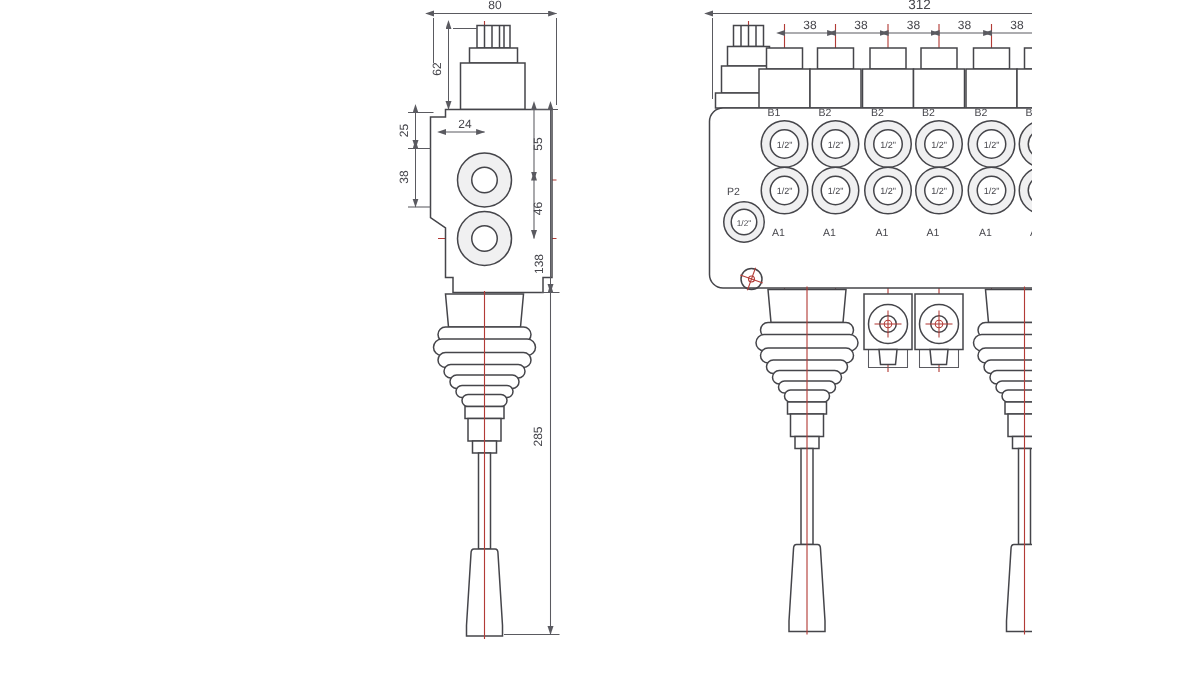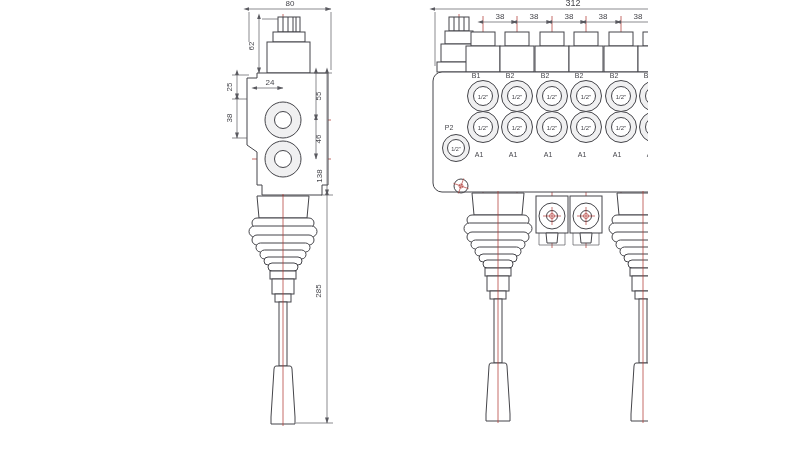--- a/index.html
+++ b/index.html
@@ -1,16 +1,16 @@
 <!DOCTYPE html>
 <html><head>
 <meta charset="utf-8">
 <style>
   html,body{margin:0;padding:0;background:#ffffff;}
-  #canvas{position:relative;width:648px;height:450px;background:#ffffff;overflow:hidden;}
+  #canvas{position:relative;width:648px;height:450px;background:#ffffff;overflow:hidden;margin-left:40px;}
   svg{display:block;}
   .ol{stroke:#45454a;stroke-width:1;fill:none;}
   .part{fill:#ffffff;}
   .boss{fill:#f0f0f1;}
   .hole{fill:#ffffff;}
   .thread{stroke:#6b6b70;stroke-width:.6;}
   .dim{stroke:#5a5a60;stroke-width:.7;fill:none;}
   .red{stroke:#b23b36;stroke-width:.75;fill:none;}
   .redthin{stroke:#b23b36;stroke-width:.7;fill:none;}
   text{font-family:"Liberation Sans","DejaVu Sans",sans-serif;fill:#46464c;}

